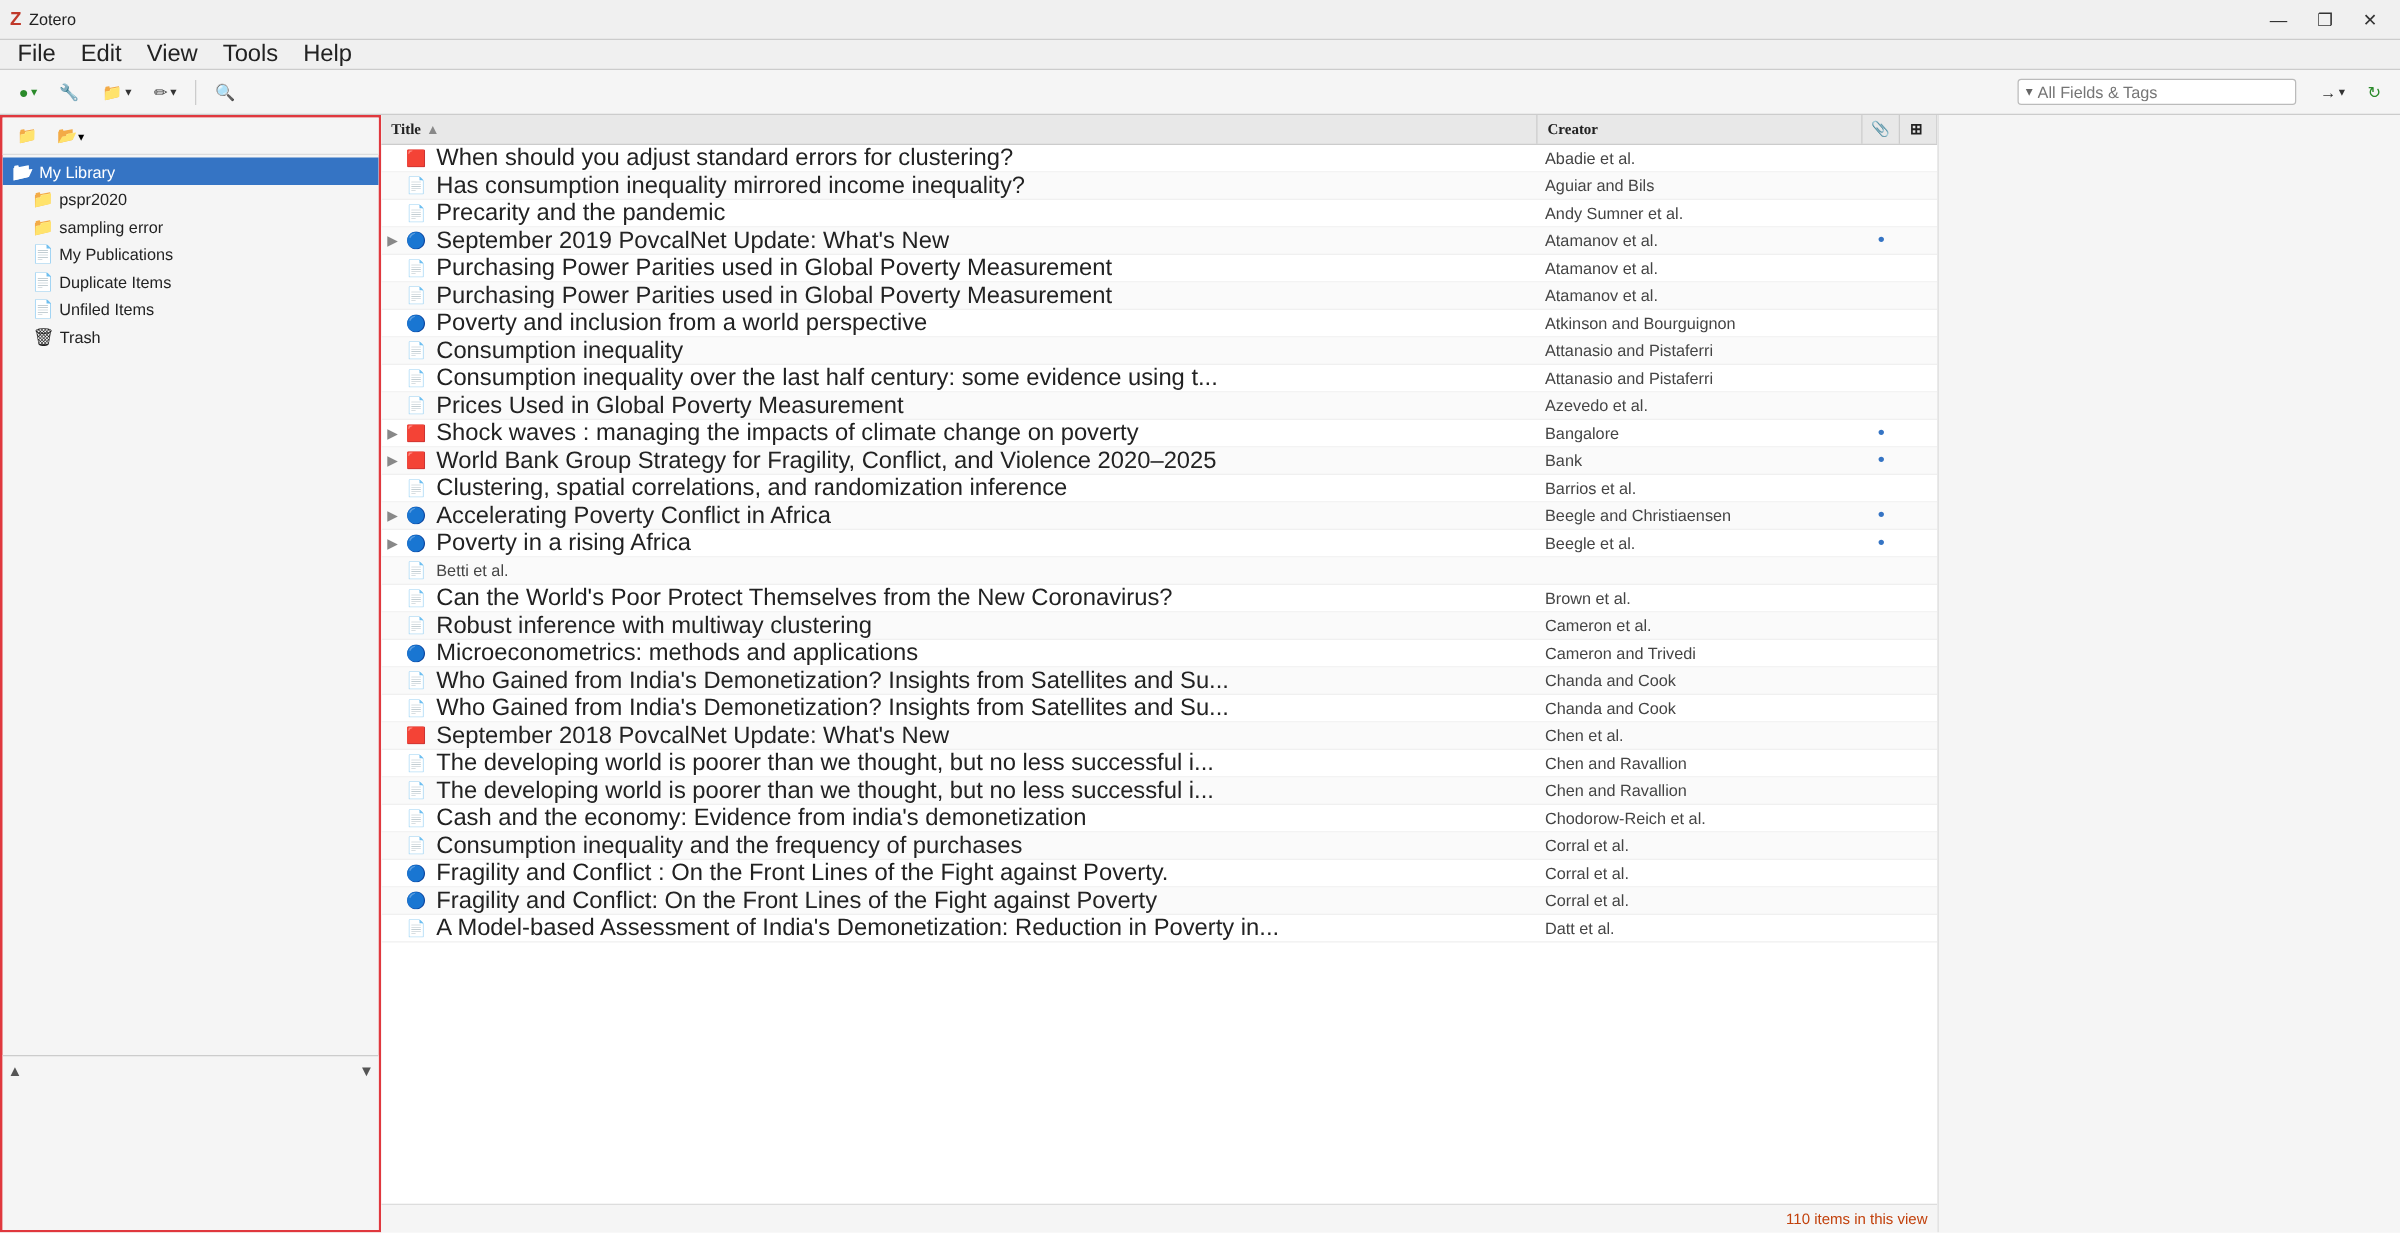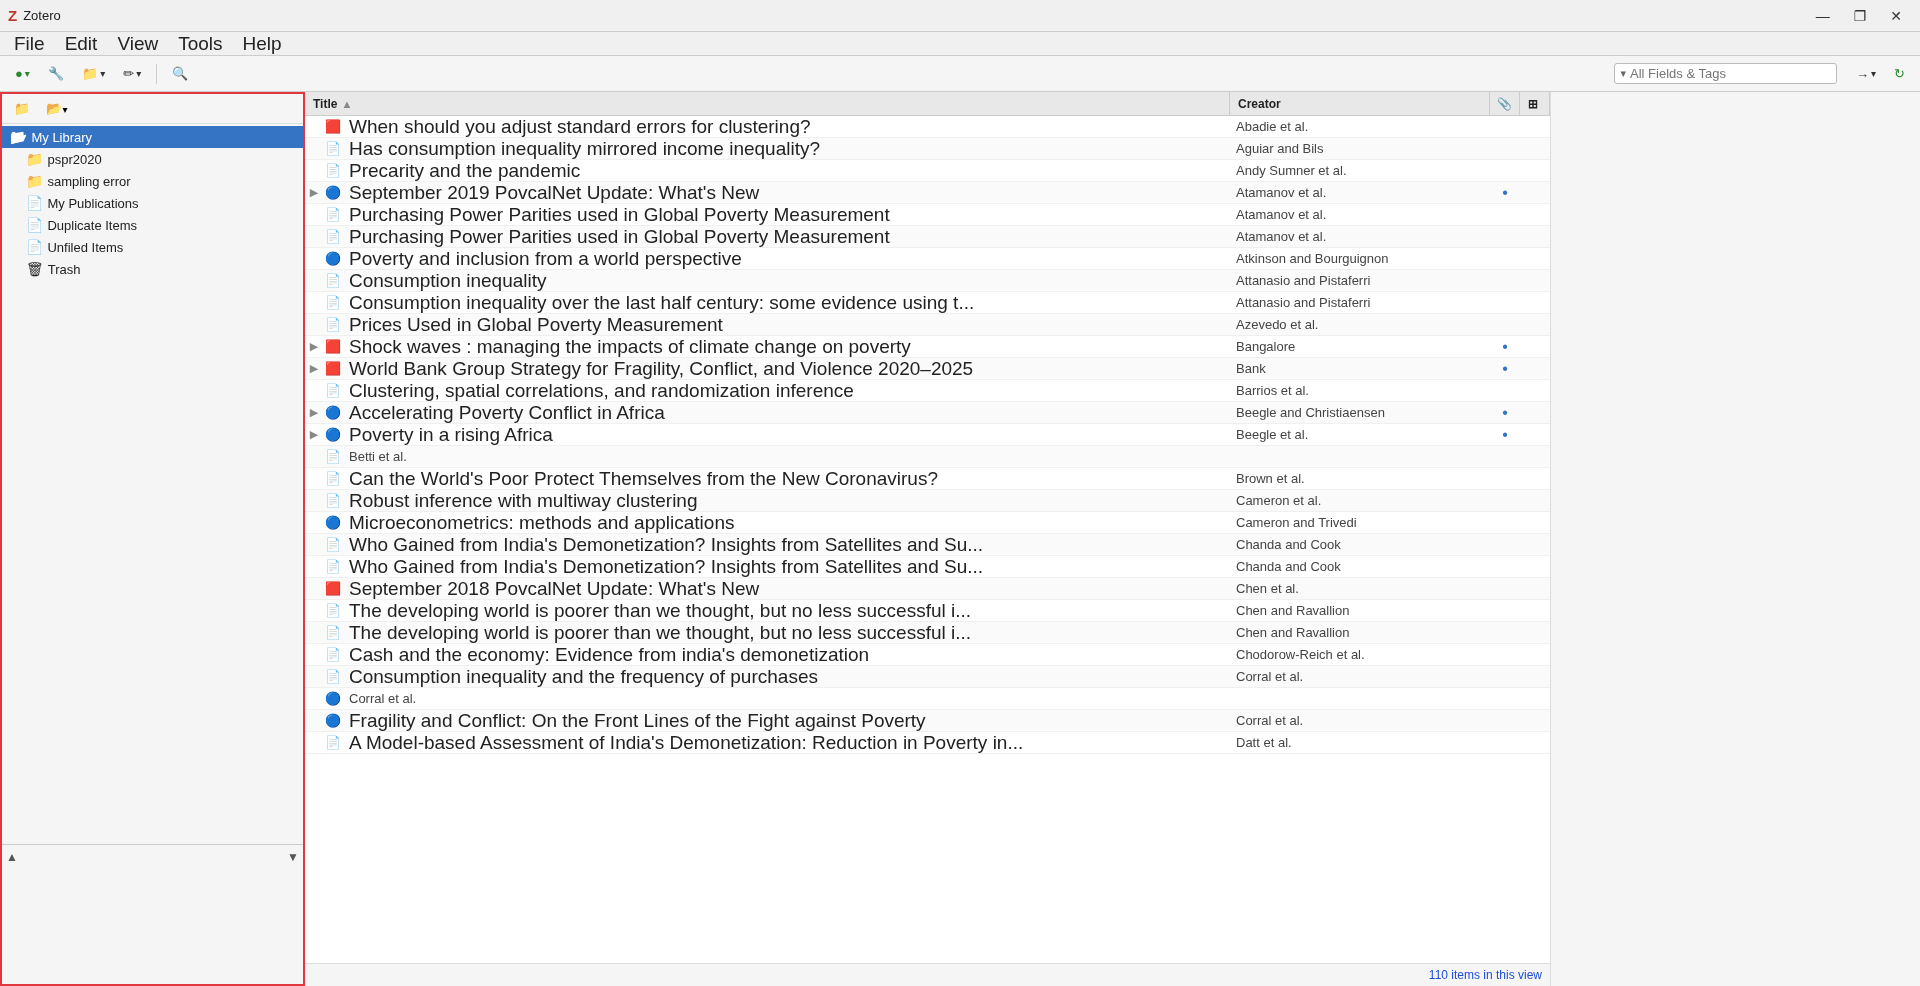--- a/index.html
+++ b/index.html
@@ -97,21 +97,21 @@
       background: none; border: none; cursor: pointer; font-size: 12px; color: #555;
     }
 
     
     #list-pane {
       flex: 1; display: flex; flex-direction: column; overflow: hidden;
       background: white;
     }
     #list-header {
       display: flex; align-items: center; background: #e8e8e8;
-      border-bottom: 1px solid #ccc; height: 24px;
+      border-bottom: 1px solid #ccc; height: 24px; font-family: Liberation Serif, serif;
     }
     .col-header {
       display: flex; align-items: center; padding: 2px 8px;
       font-size: 12px; font-weight: bold; cursor: pointer;
       border-right: 1px solid #ccc; white-space: nowrap; height: 100%;
       gap: 4px;
     }
     .col-title { flex: 1; min-width: 400px; }
     .col-creator { width: 260px; }
     .col-attach { width: 30px; justify-content: center; }
@@ -138,21 +138,21 @@
       width: 260px; overflow: hidden; text-overflow: ellipsis; white-space: nowrap;
       font-size: 13px; padding: 0 6px; color: #444;
     }
     .list-row .row-dot {
       width: 30px; text-align: center; color: #3574c4; font-size: 16px; flex-shrink: 0;
     }
     .list-row .row-attach {
       width: 30px; text-align: center; font-size: 12px; color: #999; flex-shrink: 0;
     }
     #list-status {
-      padding: 4px 8px; font-size: 12px; color: #1d4ed8;
+      padding: 4px 8px; font-size: 12px; color: #c2410c;
       background: #f5f5f5; border-top: 1px solid #ddd;
       text-align: right;
     }
 
     
     #right-pane {
       width: 370px; min-width: 370px; background: #f5f5f5;
       border-left: 1px solid #ddd; display: flex; align-items: center; justify-content: center;
     }
     #right-pane .placeholder { color: #999; font-size: 13px; }
@@ -497,20 +497,21 @@
             <span class="expand-btn"></span>
             <span class="row-icon paper">📄</span>
             <span class="row-title">Consumption inequality and the frequency of purchases</span>
             <span class="row-creator">Corral et al.</span>
             <span class="row-dot"></span>
             <span class="row-attach"></span>
           </div>
           <div class="list-row">
             <span class="expand-btn"></span>
             <span class="row-icon book">🔵</span>
+            <span class="row-title">Fragility and Conflict : On the Front Lines of the Fight against Poverty.</span>
             <span class="row-creator">Corral et al.</span>
             <span class="row-dot"></span>
             <span class="row-attach"></span>
           </div>
           <div class="list-row alt">
             <span class="expand-btn"></span>
             <span class="row-icon book">🔵</span>
             <span class="row-title">Fragility and Conflict: On the Front Lines of the Fight against Poverty</span>
             <span class="row-creator">Corral et al.</span>
             <span class="row-dot"></span>

